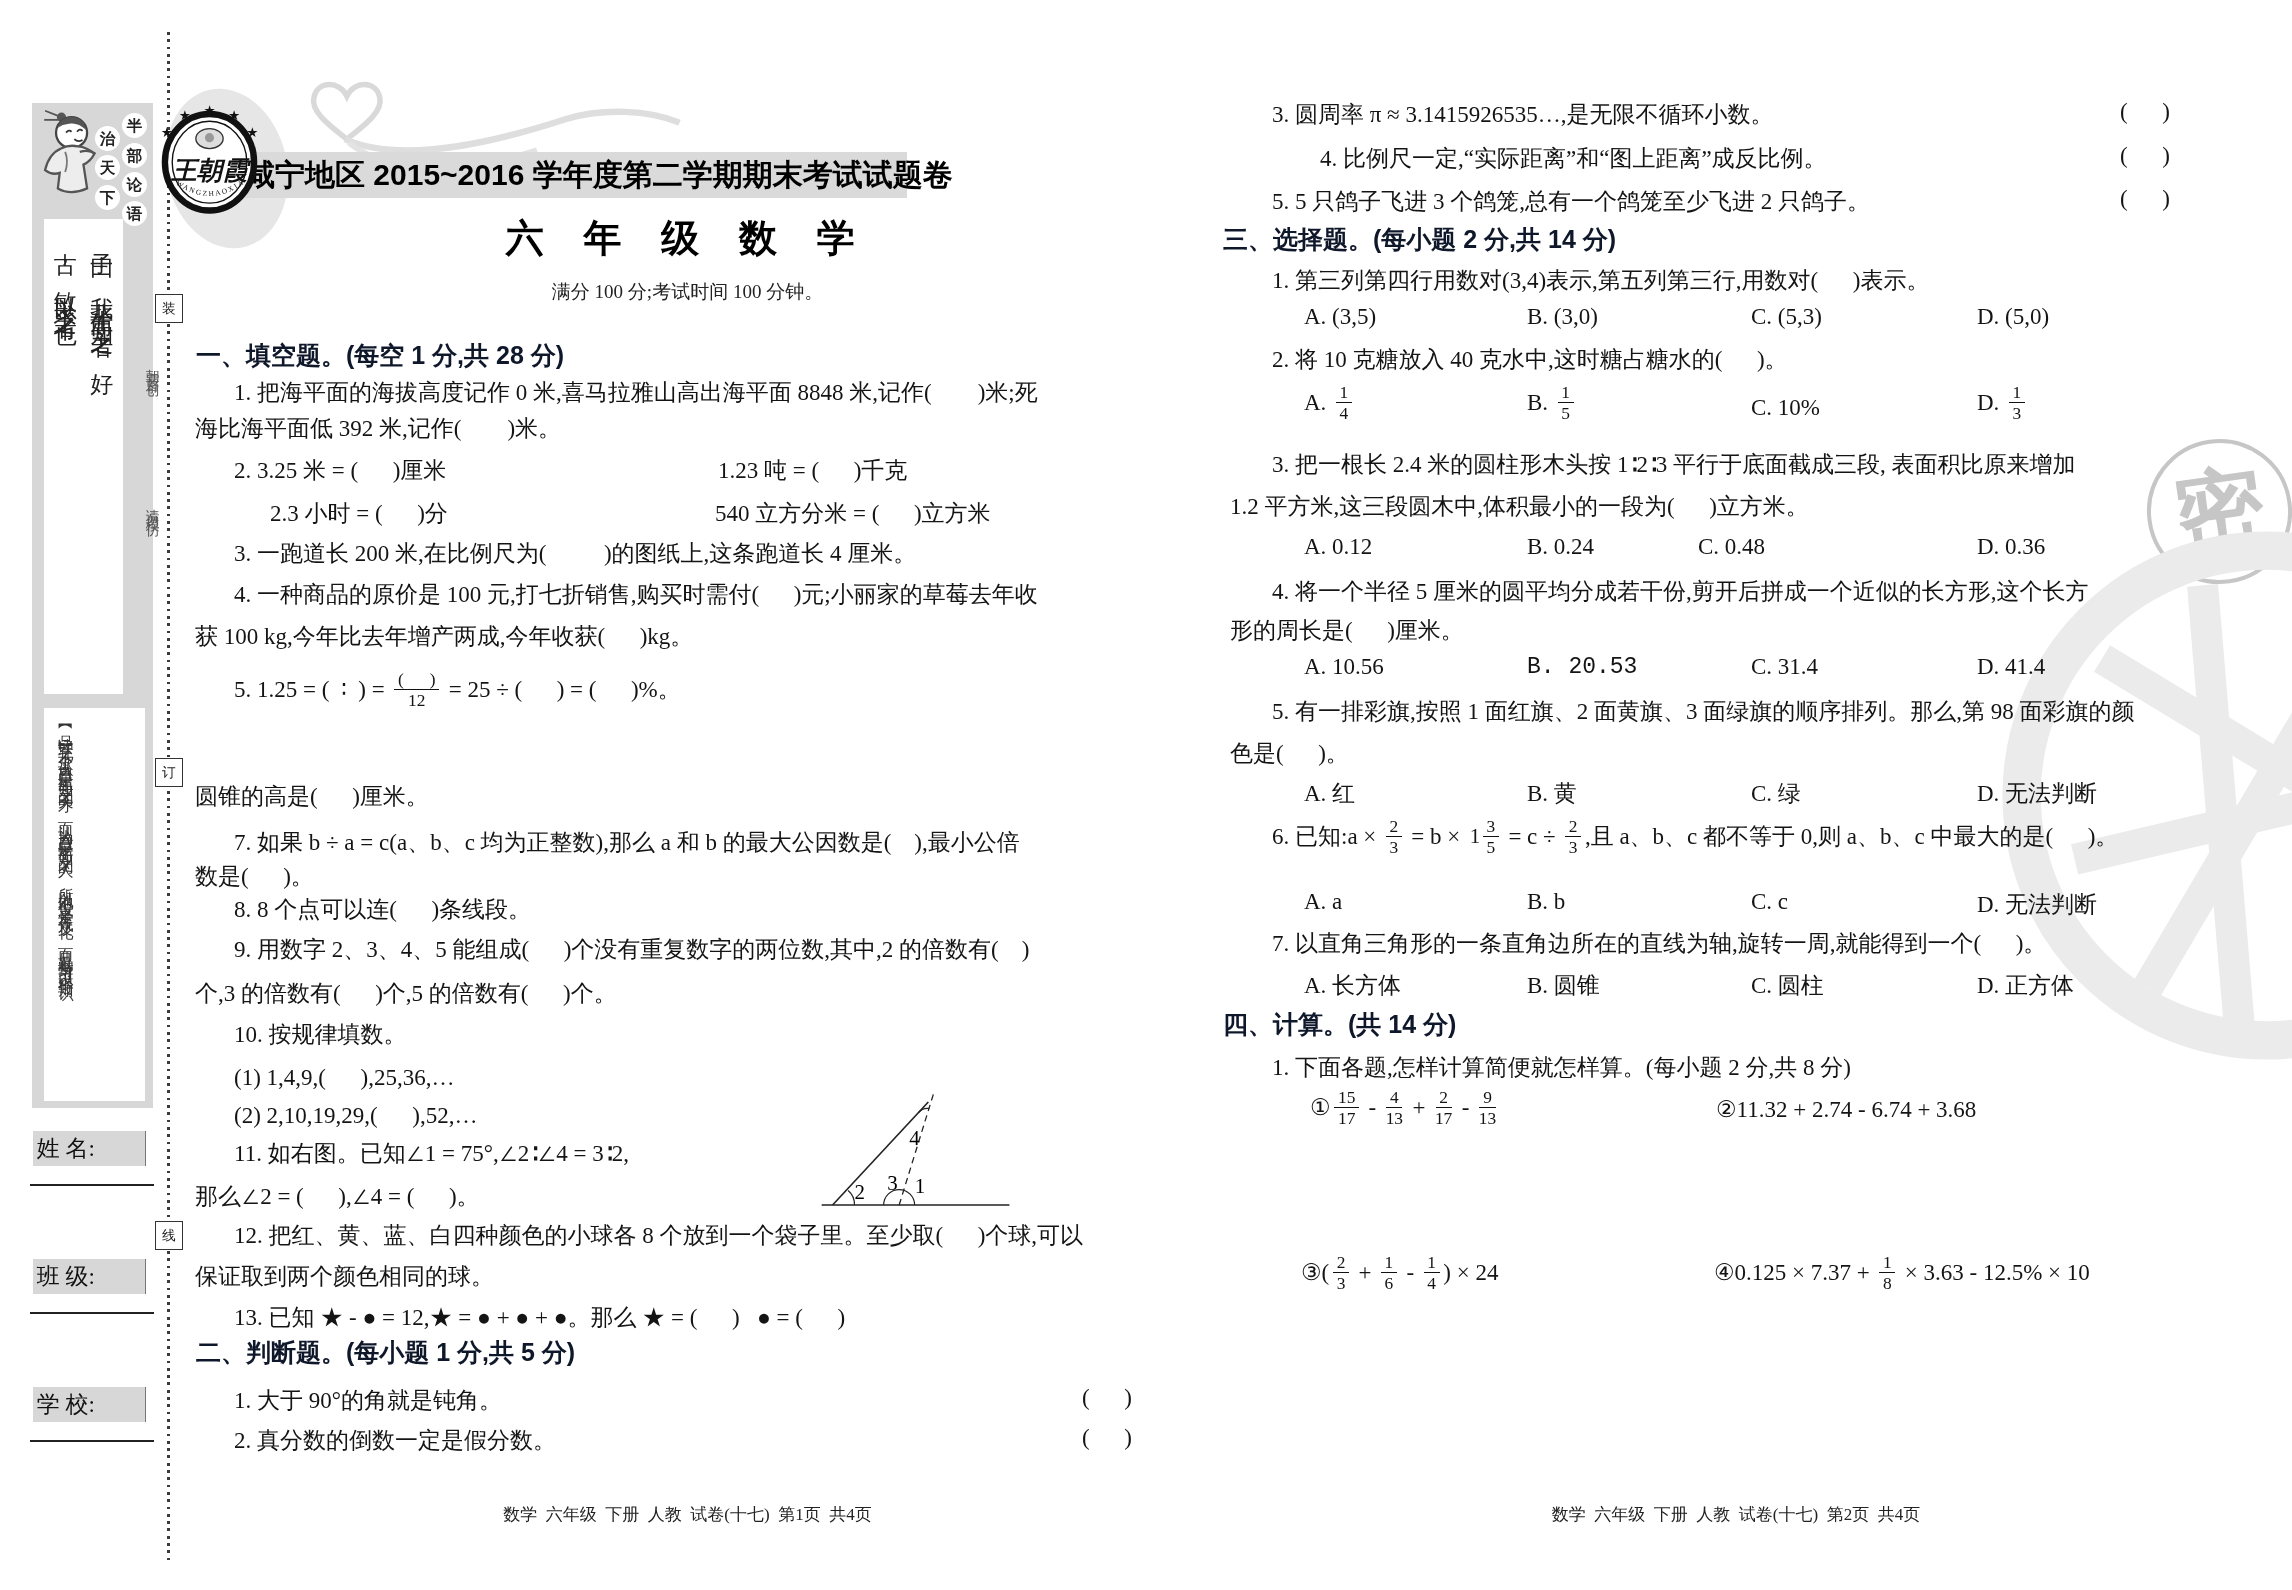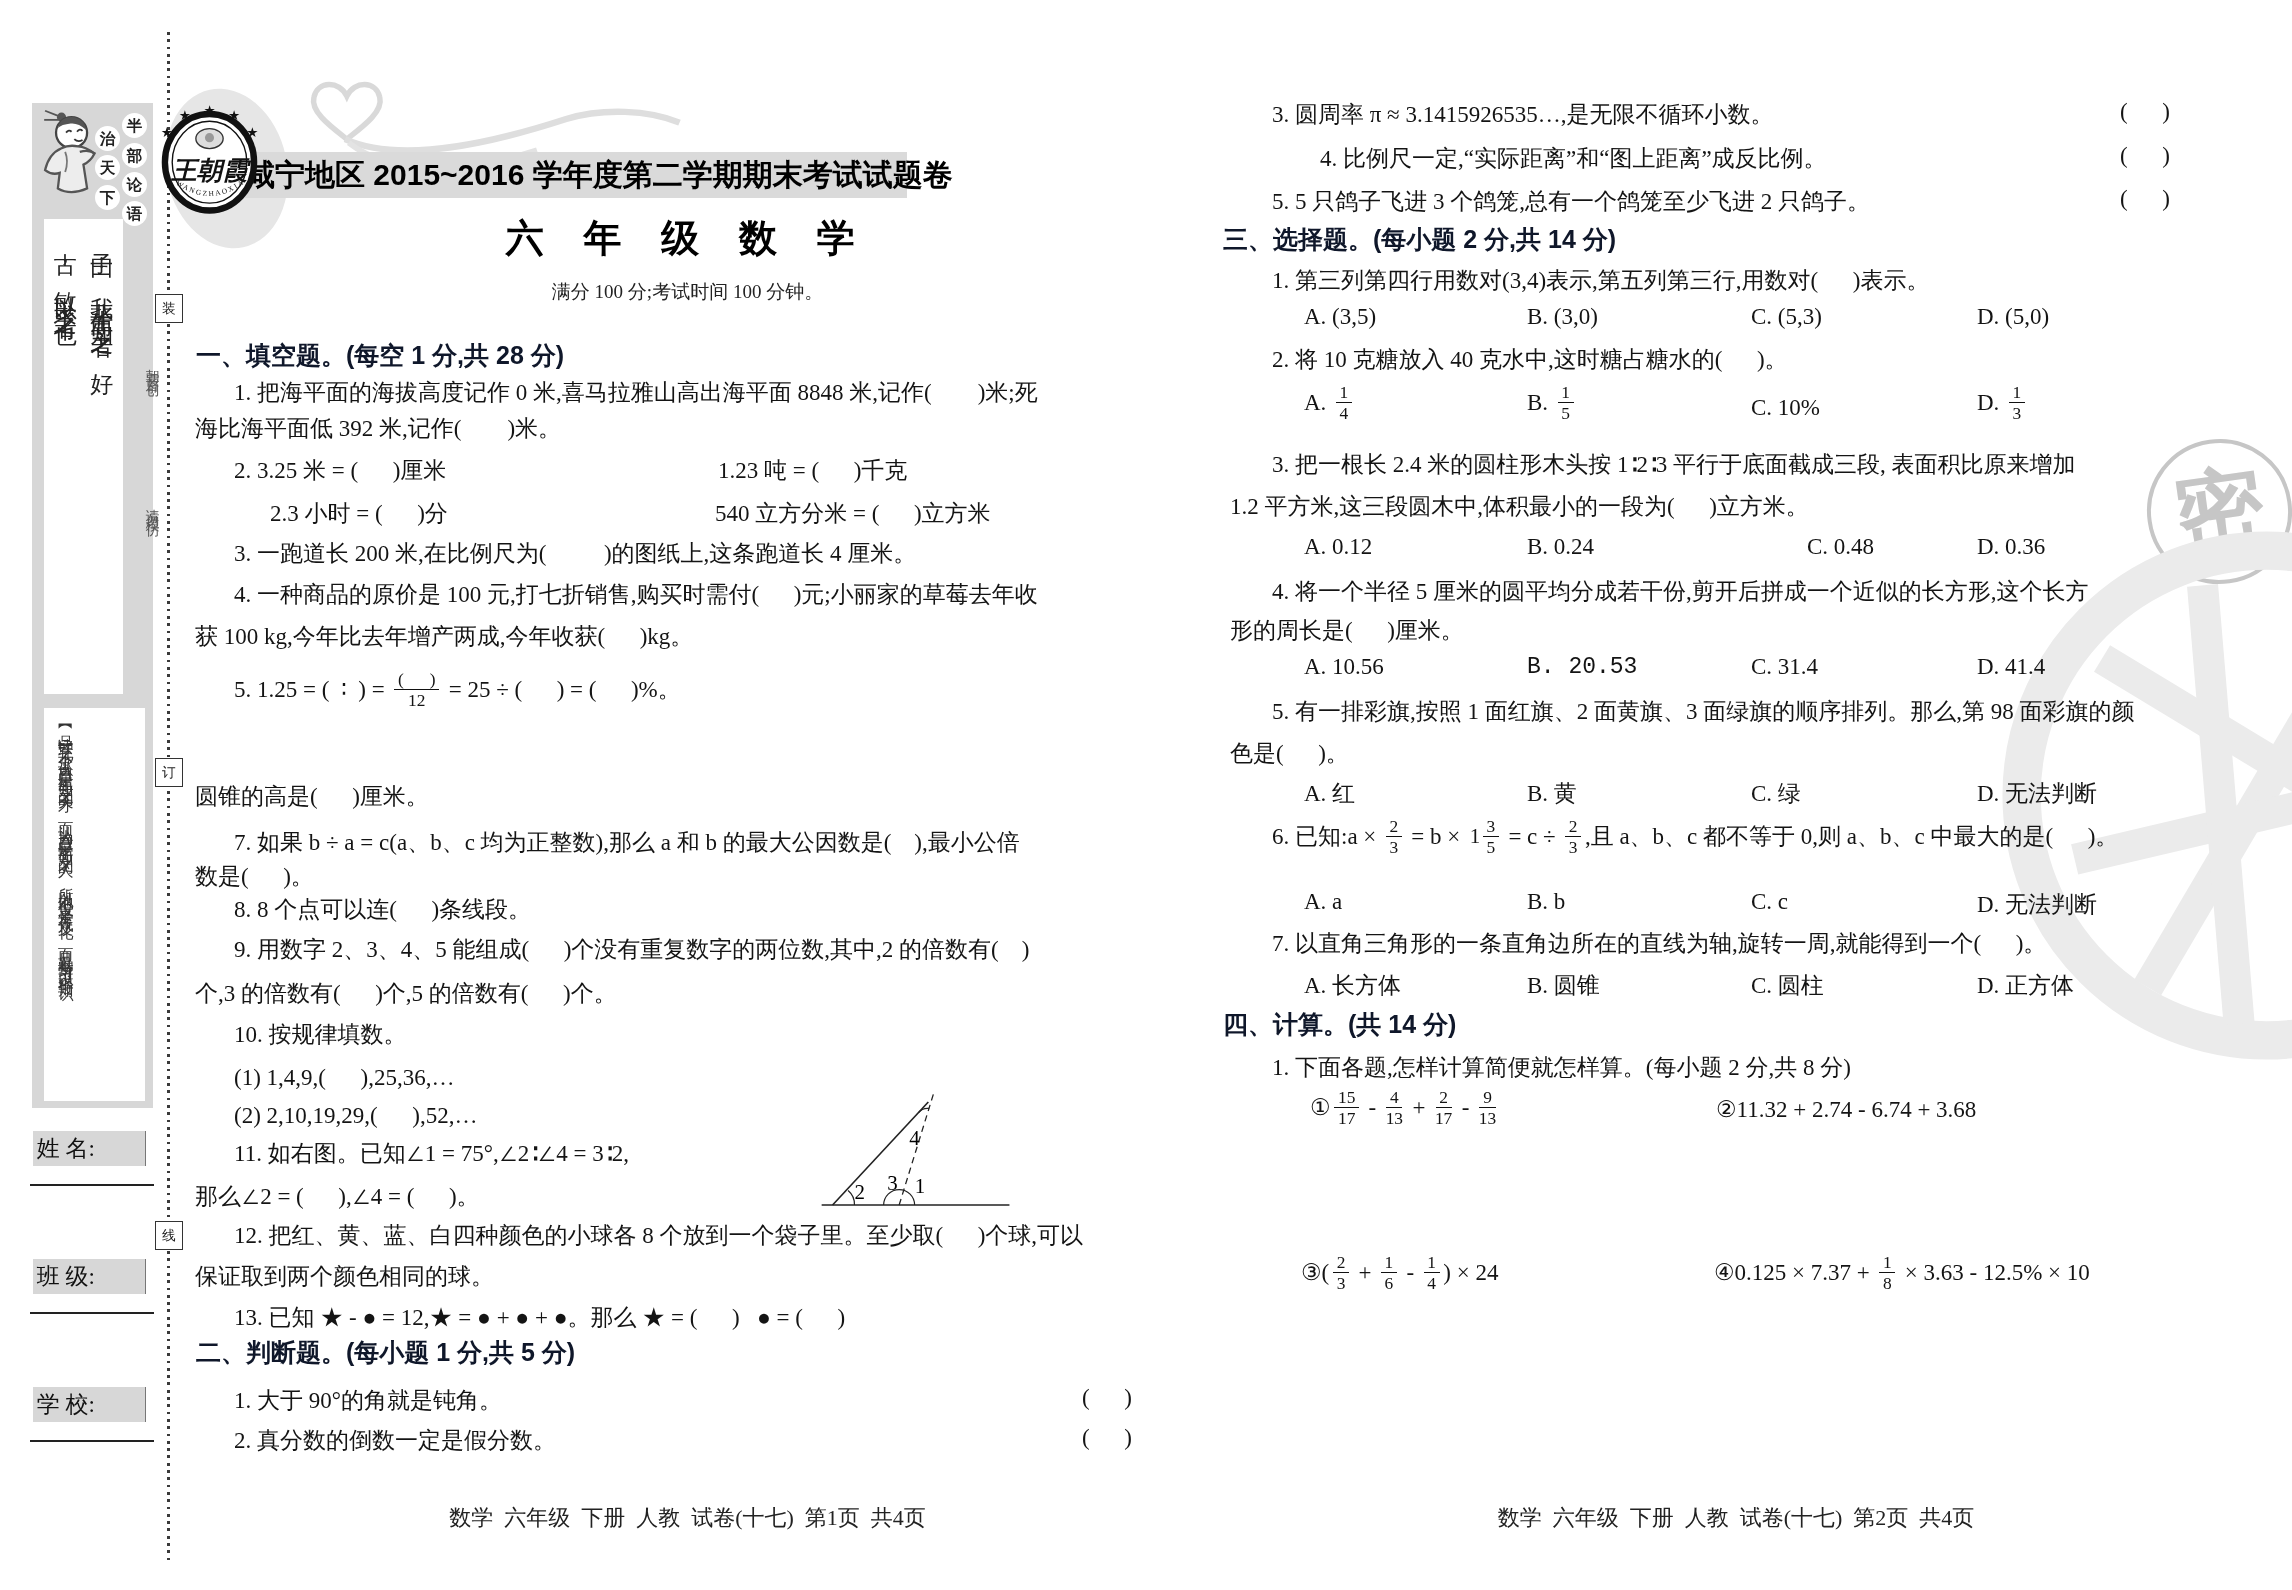--- a/index.html
+++ b/index.html
@@ -25,21 +25,21 @@
            text-align:center;line-height:27.4px;font-size:13.7px;font-family:"Liberation Sans",sans-serif;color:#222;z-index:4;}
   .fieldlbl{position:absolute;left:33px;width:108px;height:35px;background:#d7d7d7;border-right:1.8px solid #777;
             font-size:23px;line-height:35px;padding-left:3.7px;color:#111;}
   .fieldline{position:absolute;left:30px;width:124px;height:1.8px;background:#222;}
   .titlebar{position:absolute;left:245px;top:152px;width:662px;height:46px;background:#dadada;z-index:1;}
   .titletext{position:absolute;left:245px;top:152px;width:662px;height:46px;line-height:46px;text-align:center;
              font-family:"Liberation Sans",sans-serif;font-weight:700;font-size:30px;color:#000;z-index:2;white-space:pre;}
   .gradeline{position:absolute;left:178px;top:213px;width:1019px;text-align:center;z-index:2;
              font-family:"Liberation Sans",sans-serif;font-weight:700;font-size:38px;letter-spacing:14.6px;color:#000;white-space:pre;}
   .infoline{position:absolute;left:178px;top:279px;width:1019px;text-align:center;font-size:19px;color:#222;white-space:pre;z-index:2;}
-  .footer{position:absolute;top:1503px;font-size:22px;color:#222;text-align:center;white-space:pre;z-index:2;}
+  .footer{position:absolute;top:1503px;font-size:17px;color:#222;text-align:center;white-space:pre;z-index:2;}
   .bracket{position:absolute;white-space:pre;font-size:23px;color:#141414;}
   .sealcircle{position:absolute;left:2147px;top:439px;width:137px;height:137px;border:4.6px solid #c6c6c6;border-radius:50%;
               z-index:0;display:flex;align-items:center;justify-content:center;transform:rotate(-8deg);}
   .sealchar{font-size:88px;color:#c6c6c6;font-family:"Liberation Sans",sans-serif;font-weight:700;}
   .anticopy{position:absolute;left:143px;writing-mode:vertical-rl;text-orientation:upright;font-size:13.7px;
             letter-spacing:4.6px;color:#555;z-index:4;}
   svg text{font-family:"Liberation Serif",serif;}
   .z2{z-index:2;}
 </style>
 </head>
@@ -201,21 +201,21 @@
   <div class="ln z2" style="left:1272px;top:344px;">2. 将 10 克糖放入 40 克水中,这时糖占糖水的(      )。</div>
   <div class="fm z2" style="left:1304px;top:382px;"><span>A. </span><span class="frac"><span class="stack"><span class="num">1</span><span class="den">4</span></span></span></div>
   <div class="fm z2" style="left:1527px;top:382px;"><span>B. </span><span class="frac"><span class="stack"><span class="num">1</span><span class="den">5</span></span></span></div>
   <div class="fm z2" style="left:1751px;top:395px;"><span>C. 10%</span></div>
   <div class="fm z2" style="left:1977px;top:382px;"><span>D. </span><span class="frac"><span class="stack"><span class="num">1</span><span class="den">3</span></span></span></div>
 
   <div class="ln z2" style="left:1272px;top:449px;">3. 把一根长 2.4 米的圆柱形木头按 1∶2∶3 平行于底面截成三段, 表面积比原来增加</div>
   <div class="ln z2" style="left:1230px;top:491px;">1.2 平方米,这三段圆木中,体积最小的一段为(      )立方米。</div>
   <div class="fm z2" style="left:1304px;top:534px;"><span>A. 0.12</span></div>
   <div class="fm z2" style="left:1527px;top:534px;"><span>B. 0.24</span></div>
-  <div class="fm z2" style="left:1807px;top:534px;"><span>C. 0.48</span></div>
+  <div class="fm z2" style="left:1698px;top:534px;"><span>C. 0.48</span></div>
   <div class="fm z2" style="left:1977px;top:534px;"><span>D. 0.36</span></div>
 
   <div class="ln z2" style="left:1272px;top:576px;">4. 将一个半径 5 厘米的圆平均分成若干份,剪开后拼成一个近似的长方形,这个长方</div>
   <div class="ln z2" style="left:1230px;top:615px;">形的周长是(      )厘米。</div>
   <div class="fm z2" style="left:1304px;top:654px;"><span>A. 10.56</span></div>
   <div class="fm z2" style="left:1527px;top:654px;font-family:Liberation Mono, monospace;"><span>B. 20.53</span></div>
   <div class="fm z2" style="left:1751px;top:654px;"><span>C. 31.4</span></div>
   <div class="fm z2" style="left:1977px;top:654px;align-items:center;"><span>D. 41.4</span></div>
 
   <div class="ln z2" style="left:1272px;top:696px;">5. 有一排彩旗,按照 1 面红旗、2 面黄旗、3 面绿旗的顺序排列。那么,第 98 面彩旗的颜</div>

